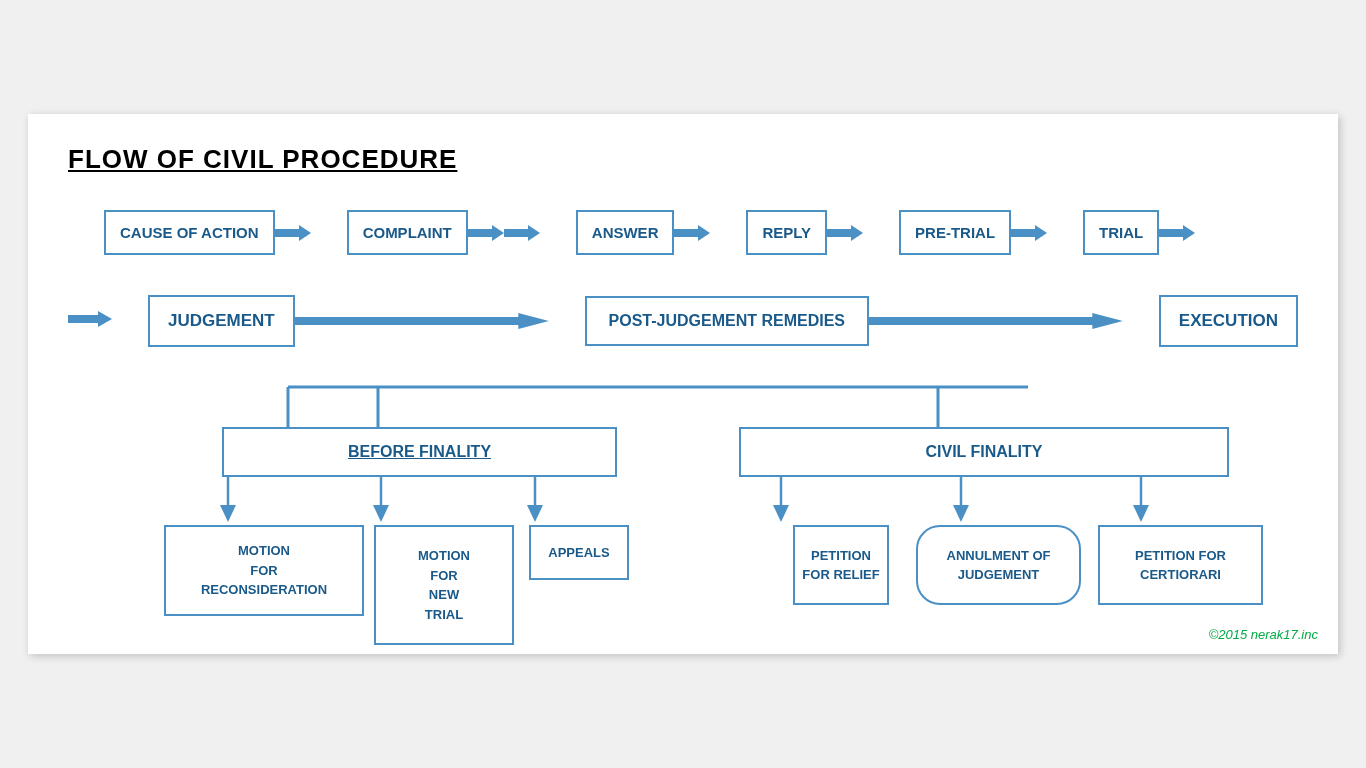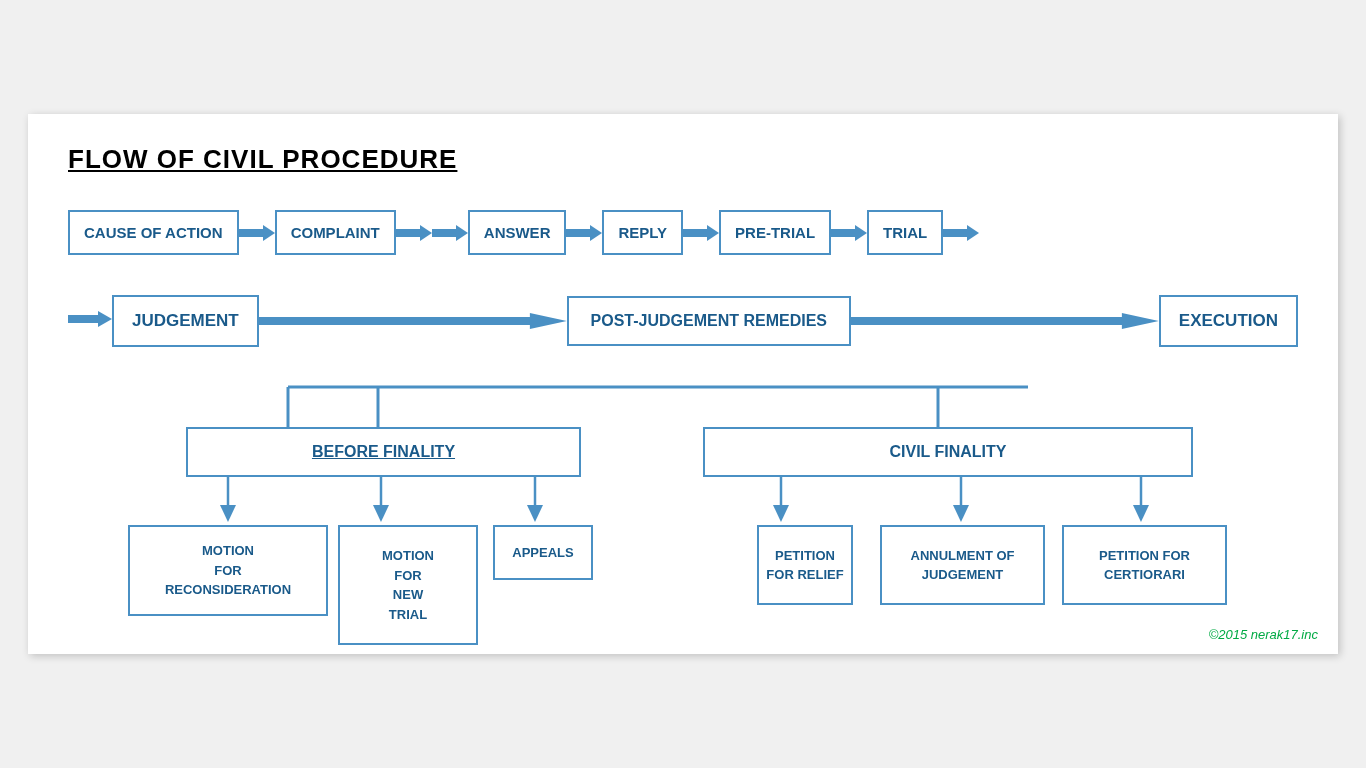--- a/index.html
+++ b/index.html
@@ -39,20 +39,21 @@
 
     .flow-box {
       border: 2px solid #4a90c4;
       color: #1a5a8a;
       font-weight: 700;
       font-size: 15px;
       padding: 12px 14px;
       text-align: center;
       white-space: nowrap;
       background: #fff;
+      margin-left: 36px;
     }
 
     .arrow-right {
       width: 36px;
       height: 24px;
       position: relative;
       flex-shrink: 0;
     }
     .arrow-right svg {
       width: 36px;
@@ -199,21 +200,21 @@
 
     <div style="position:absolute; top:168px; left:425px; width:100px;">
       <div class="flow-box" style="width:100%; font-size:13px; padding:14px 8px; text-align:center; min-height:55px; display:flex; align-items:center; justify-content:center;">APPEALS</div>
     </div>
 
     <div style="position:absolute; top:168px; left:643px; width:142px;padding-left:46px;">
       <div class="flow-box" style="width:100%; font-size:13px; padding:14px 8px; text-align:center; min-height:80px; display:flex; align-items:center; justify-content:center; line-height:1.5;">PETITION<br>FOR RELIEF</div>
     </div>
 
     <div style="position:absolute; top:168px; left:812px; width:165px;">
-      <div class="flow-box" style="width:100%; font-size:13px; padding:14px 8px; text-align:center; min-height:80px; display:flex; align-items:center; justify-content:center; line-height:1.5;">ANNULMENT OF<br>JUDGEMENT</div>
+      <div class="flow-box" style="width:100%; font-size:13px; padding:14px 8px; text-align:center; min-height:80px; display:flex; align-items:center; justify-content:center; line-height:1.5;border-radius:24px;">ANNULMENT OF<br>JUDGEMENT</div>
     </div>
 
     <div style="position:absolute; top:168px; left:994px; width:165px;">
       <div class="flow-box" style="width:100%; font-size:13px; padding:14px 8px; text-align:center; min-height:80px; display:flex; align-items:center; justify-content:center; line-height:1.5;">PETITION FOR<br>CERTIORARI</div>
     </div>
 
   </div>
 
   <div class="copyright">©2015 nerak17.inc</div>
 </div>

